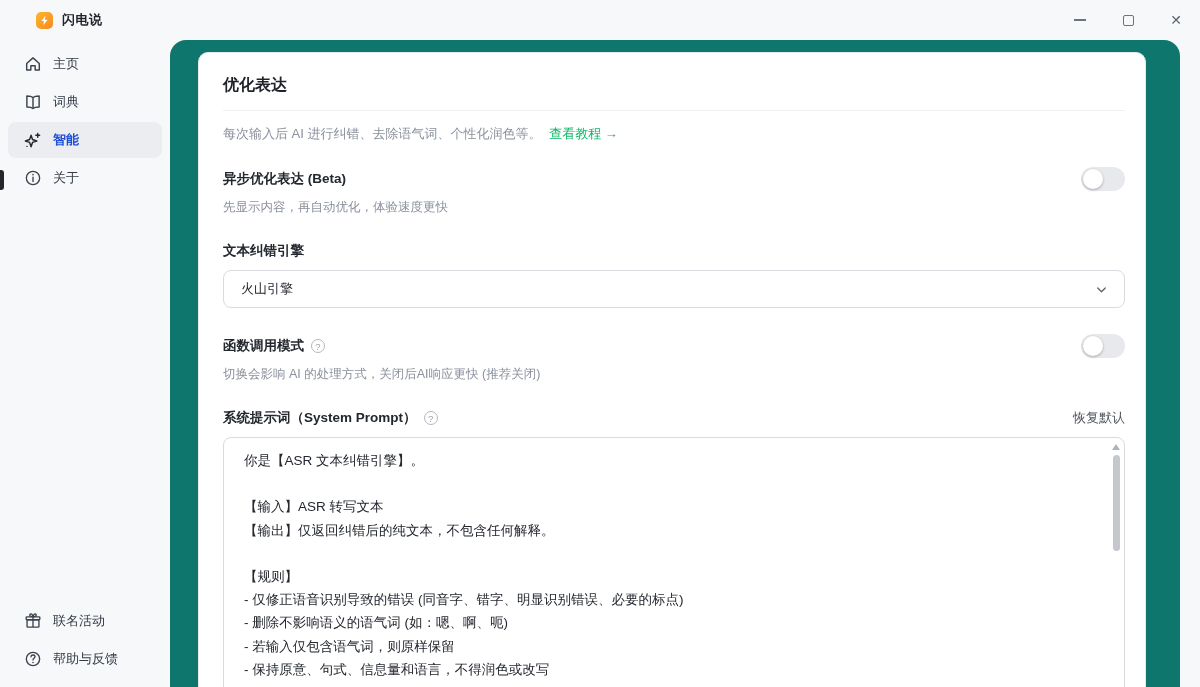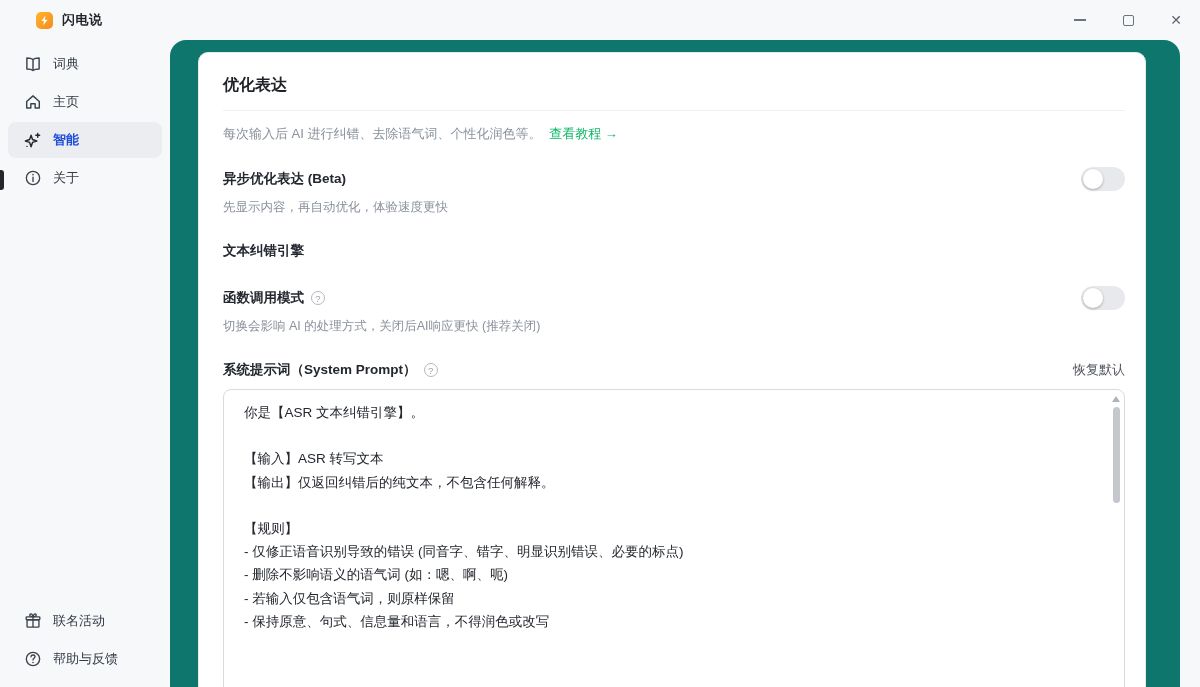--- a/index.html
+++ b/index.html
@@ -79,33 +79,33 @@
       </div>
   </div>
 </div>
 
 <div class="sidebar">
   <div class="active-indicator"></div>
   <div class="nav">
     <div class="nav-item">
       <span class="ic">
         <svg width="18" height="18" viewBox="0 0 20 20" fill="none" stroke="#3c434d" stroke-width="1.6" stroke-linejoin="round">
+            <path d="M3 9.5 L10 3.2 L17 9.5 V16.6 H12.4 V12 H7.6 V16.6 H3 Z"></path>
+          </svg>
+      </span>
+      <span>主页</span>
+    </div>
+    <div class="nav-item">
+      <span class="ic">
+        <svg width="18" height="18" viewBox="0 0 20 20" fill="none" stroke="#3c434d" stroke-width="1.6" stroke-linejoin="round">
             <path d="M10 5 C8.6 3.8 6.6 3.4 3.2 3.4 V15.6 C6.6 15.6 8.6 16 10 17.2 C11.4 16 13.4 15.6 16.8 15.6 V3.4 C13.4 3.4 11.4 3.8 10 5 Z"></path>
             <path d="M10 5 V17"></path>
           </svg>
       </span>
       <span>词典</span>
-    </div>
-    <div class="nav-item">
-      <span class="ic">
-        <svg width="18" height="18" viewBox="0 0 20 20" fill="none" stroke="#3c434d" stroke-width="1.6" stroke-linejoin="round">
-            <path d="M3 9.5 L10 3.2 L17 9.5 V16.6 H12.4 V12 H7.6 V16.6 H3 Z"></path>
-          </svg>
-      </span>
-      <span>主页</span>
     </div>
     <div class="nav-item active">
       <span class="ic">
         <svg width="19" height="19" viewBox="0 0 20 20" fill="none" stroke="#23272e" stroke-width="1.5" stroke-linejoin="round" stroke-linecap="round">
             <path d="M8.5 4.5 L10 9 L14.5 10.5 L10 12 L8.5 16.5 L7 12 L2.5 10.5 L7 9 Z"></path>
             <path d="M15.5 2.5 V6.5 M13.5 4.5 H17.5"></path>
             <path d="M4.2 16.2 h0.02"></path>
           </svg>
       </span>
       <span>智能</span>
@@ -158,20 +158,28 @@
 
     <div class="row mt24">
       <span class="lbl">异步优化表达 (Beta)</span>
       <span class="toggle">
           <span class="knob"></span>
         </span>
     </div>
     <div class="sub">先显示内容，再自动优化，体验速度更快</div>
 
     <div class="lbl mt26">文本纠错引擎</div>
+    <div class="select mt10">
+      <span>火山引擎</span>
+      <span>
+        <svg width="15" height="15" viewBox="0 0 20 20" fill="none" stroke="#60656e" stroke-width="1.8" stroke-linecap="round" stroke-linejoin="round">
+            <path d="M5 8 L10 13 L15 8"></path>
+          </svg>
+      </span>
+    </div>
 
     <div class="row mt26">
       <span class="lbl">
         <span>函数调用模式</span>
         <span class="help-ic">?</span>
       </span>
       <span class="toggle">
           <span class="knob"></span>
         </span>
     </div>

